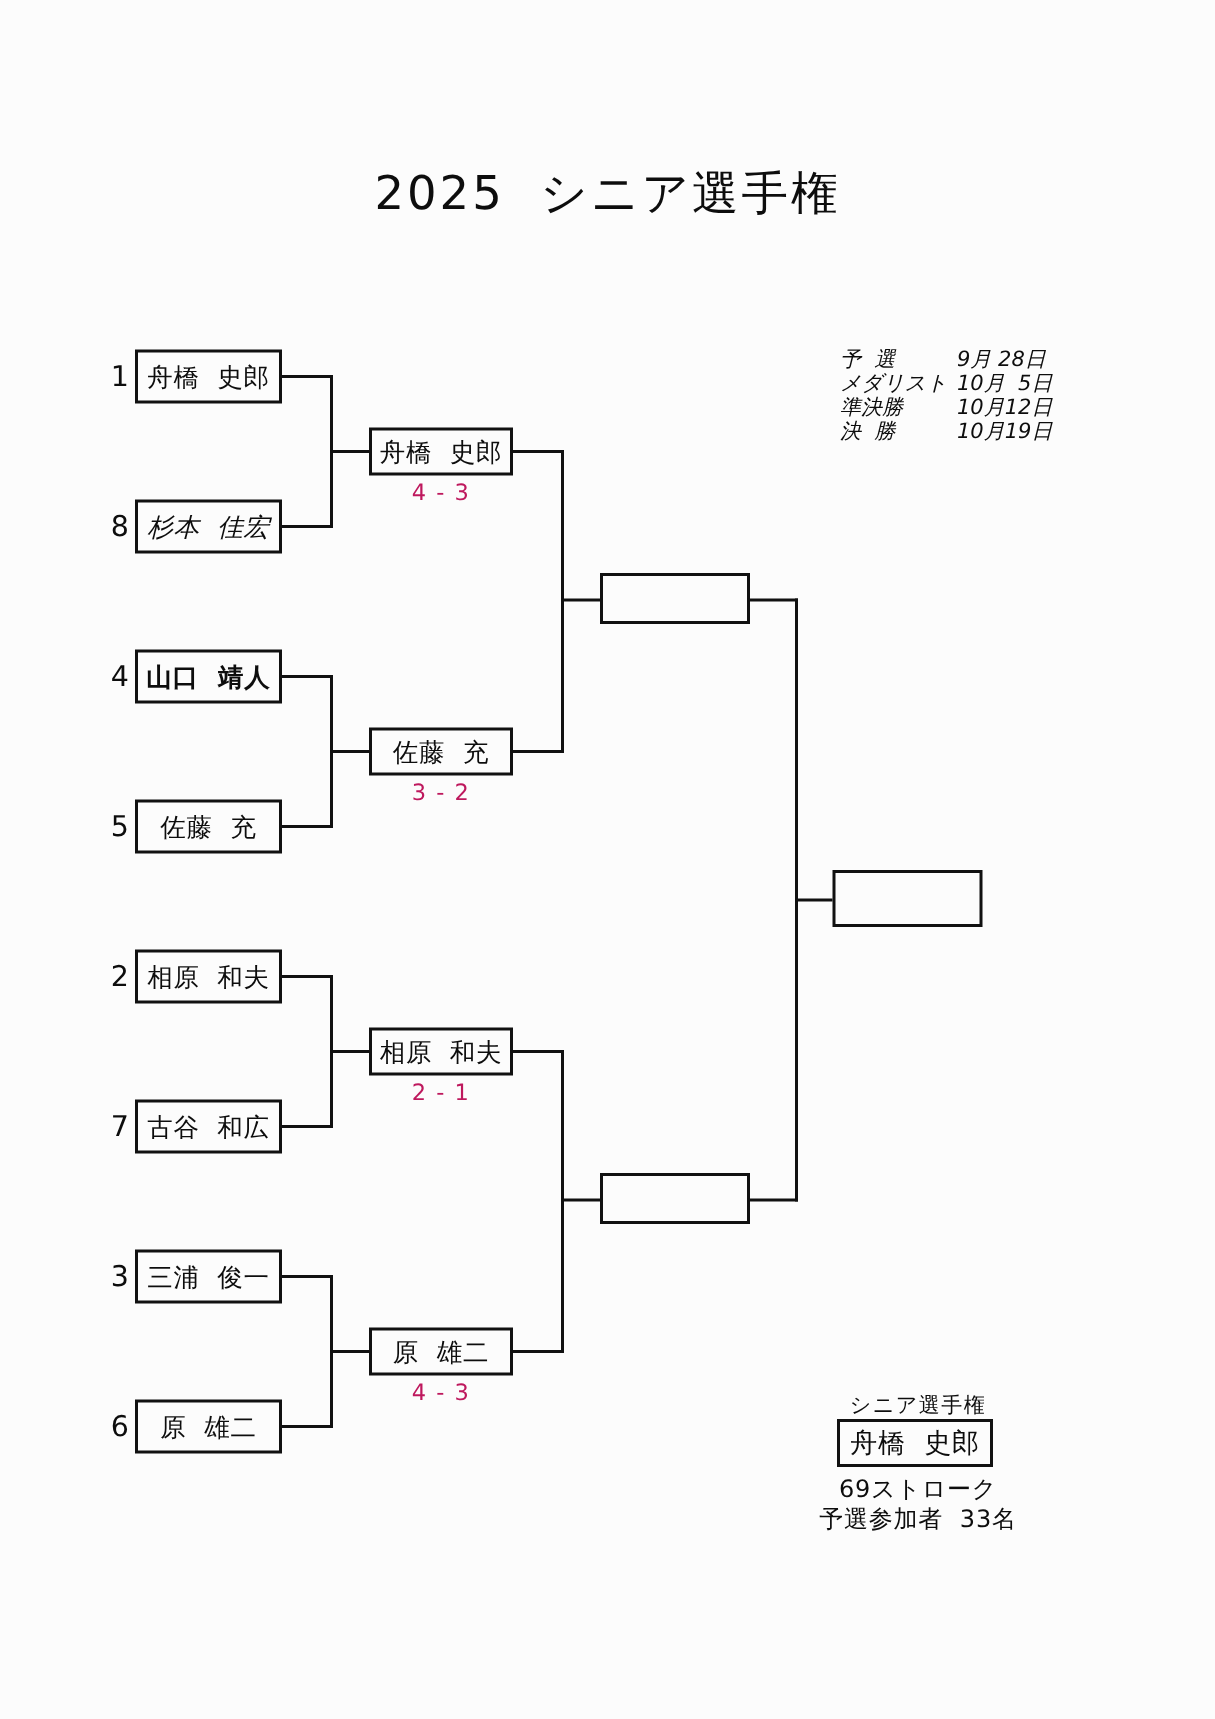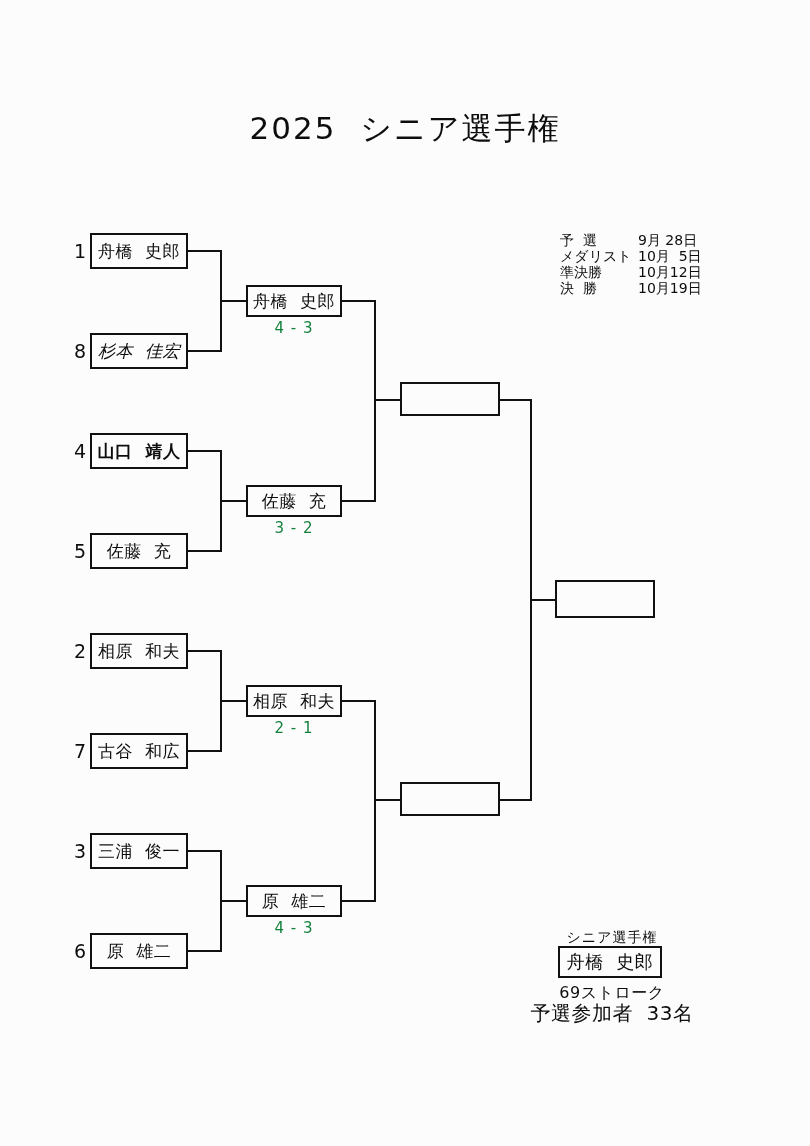--- a/index.html
+++ b/index.html
@@ -59,21 +59,21 @@
     line-height: 36px;
   }
 
   
   .score {
     position: absolute;
     width: 96px;
     text-align: center;
     font-size: 15px;
     letter-spacing: 1px;
-    color: #15803d;
+    color: #be185d;
     white-space: pre;
   }
 
   
   .hline {
     position: absolute;
     height: 2px;
     background: #111111;
   }
   .vline {
@@ -87,20 +87,21 @@
     position: absolute;
     left: 560px;
     top: 232px;
     font-size: 14px;
     line-height: 16px;
     color: #0d0d0d;
   }
   #schedule .srow {
     display: flex;
     white-space: pre;
+    font-style: italic;
   }
   #schedule .slabel { width: 78px; }
   #schedule .sdate  { text-align: left; }
 
   
   #medalist {
     position: absolute;
     left: 508px;
     top: 928px;
     width: 208px;
@@ -134,21 +135,21 @@
   }
   #medalist .mstrokes {
     font-size: 16px;
     line-height: 20px;
     letter-spacing: 0.5px;
     margin-top: 3px;
     white-space: pre;
     text-align: center;
   }
   #medalist .mentrants {
-    font-size: 20px;
+    font-size: 16px;
     line-height: 20px;
     letter-spacing: 0.5px;
     white-space: pre;
   }
 </style>
 </head>
 <body>
 
 <div id="page">
 

